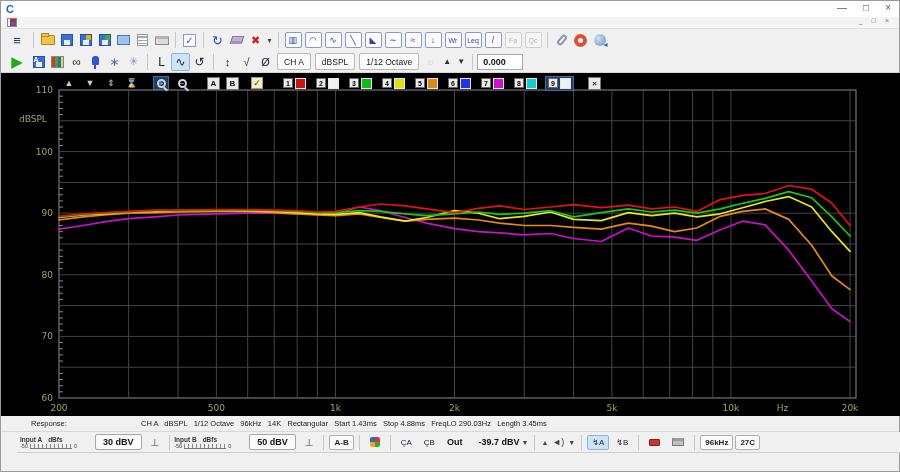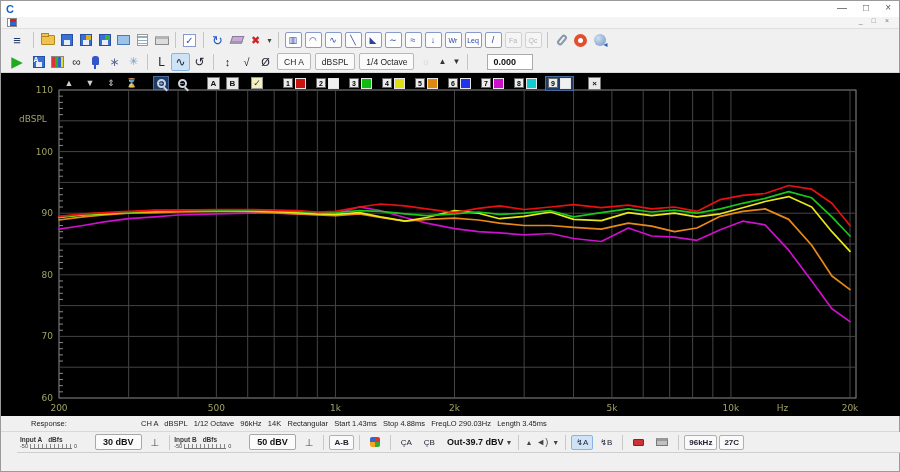--- a/index.html
+++ b/index.html
@@ -26,21 +26,21 @@
   .tsep { width:1px; height:16px; background:#c6c6c6; margin:0 4px; }
   .tbtn { height:18px; min-width:19px; display:flex; align-items:center; justify-content:center; border:1px solid transparent; border-radius:2px; }
   .tbtn.dim { opacity:0.4; }
   .tbtn.active { background:#cfe3f7; border-color:#8ab4e0; }
   .mbtn { height:16px; min-width:17px; padding:0 1px; margin:0 1.5px; display:flex; align-items:center; justify-content:center;
           background:#fdfdfd; border:1px solid #8899cc; border-radius:2px; color:#2a43a0; font-size:9px; }
   .mbtn.dim { opacity:0.45; border-color:#aaa; color:#667; }
   .txtbtn { height:17px; padding:0 6px; margin:0 2px; display:flex; align-items:center; justify-content:center;
             background:#fafafa; border:1px solid #b8b8b8; border-radius:2px; font-size:8.5px; color:#222; }
   .valbox { height:16px; min-width:46px; padding:0 5px; background:#fff; border:1px solid #aaa; font-size:9px; font-weight:bold;
-            display:flex; align-items:center; color:#111;margin-left:15px; }
+            display:flex; align-items:center; color:#111; }
 
   
   .i-open { width:14px; height:10px; background:#f2c14e; border:1px solid #b08820; border-radius:1px; position:relative; }
   .i-open::after { content:""; position:absolute; left:-1px; top:-3px; width:6px; height:2px; background:#f2c14e; border:1px solid #b08820; }
   .i-floppy,.i-floppy2,.i-floppy3,.i-floppyA { width:12px; height:12px; background:#3a6fd8; border:1px solid #28509f; position:relative; }
   .i-floppy::after,.i-floppy2::after,.i-floppy3::after,.i-floppyA::after { content:""; position:absolute; left:2px; bottom:0; width:6px; height:5px; background:#e8eef8; }
   .i-floppy2::before { content:""; position:absolute; right:0; top:0; width:5px; height:5px; background:#d6b21e; }
   .i-floppy3::before { content:""; position:absolute; right:0; top:0; width:5px; height:5px; background:#3fae3f; }
   .i-floppyA::before { content:"A"; position:absolute; left:0; top:-1px; color:#fff; font-size:7px; font-weight:bold; z-index:2; }
   .i-export { width:13px; height:10px; background:#9cc3ea; border:1px solid #4a7ab8; }
@@ -206,21 +206,21 @@
       <div class="tsep"></div>
       <div class="tbtn" style="color: rgb(34, 34, 51); font-size: 12px;">L</div>
       <div class="tbtn active" style="color: rgb(34, 34, 51); font-size: 12px;">∿</div>
       <div class="tbtn" style="color: rgb(34, 34, 51); font-size: 12px;">↺</div>
       <div class="tsep"></div>
       <div class="tbtn" style="color: rgb(34, 34, 51); font-size: 11px;">↕</div>
       <div class="tbtn" style="color: rgb(34, 34, 51); font-size: 11px;">√</div>
       <div class="tbtn" style="color: rgb(34, 34, 51); font-size: 11px;">Ø</div>
       <div class="txtbtn">CH A</div>
       <div class="txtbtn">dBSPL</div>
-      <div class="txtbtn">1/4 Octave</div>
+      <div class="txtbtn">1/12 Octave</div>
       <div class="tbtn dim" style="color: rgb(153, 153, 170); font-size: 10px;">☼</div>
       <div class="tbtn" style="color: rgb(51, 51, 51); font-size: 8px; min-width: 14px;">▲</div>
       <div class="tbtn" style="color: rgb(51, 51, 51); font-size: 8px; min-width: 14px;">▼</div>
       <div class="tsep"></div>
       <div class="valbox">0.000</div>
     </div>
 
   <div id="chart">
     <div id="chart-strip">
         <div class="sbtn">▲</div>
@@ -405,21 +405,21 @@
       </div>
     <div class="bb-sep"></div>
     <div class="bb-btn boxed">A-B</div>
     <div class="bb-sep"></div>
     <div class="bb-btn">
         <span class="i-clover"></span>
       </div>
     <div class="bb-sep"></div>
     <div class="bb-btn">ÇA</div>
     <div class="bb-btn">ÇB</div>
-    <span class="bb-bold" style="margin:0 0 0 6px">Out</span>
+    <span class="bb-bold" style="margin:0 16px 0 6px">Out</span>
     <span class="bb-bold">-39.7 dBV</span>
     <span class="bb-dd">▼</span>
     <div class="bb-sep"></div>
     <span class="bb-dd">▲</span>
     <span class="bb-dd" style="font-size:9px">◄)</span>
     <span class="bb-dd">▼</span>
     <div class="bb-sep"></div>
     <div class="bb-btn active">↯A</div>
     <div class="bb-btn">↯B</div>
     <div class="bb-sep"></div>

